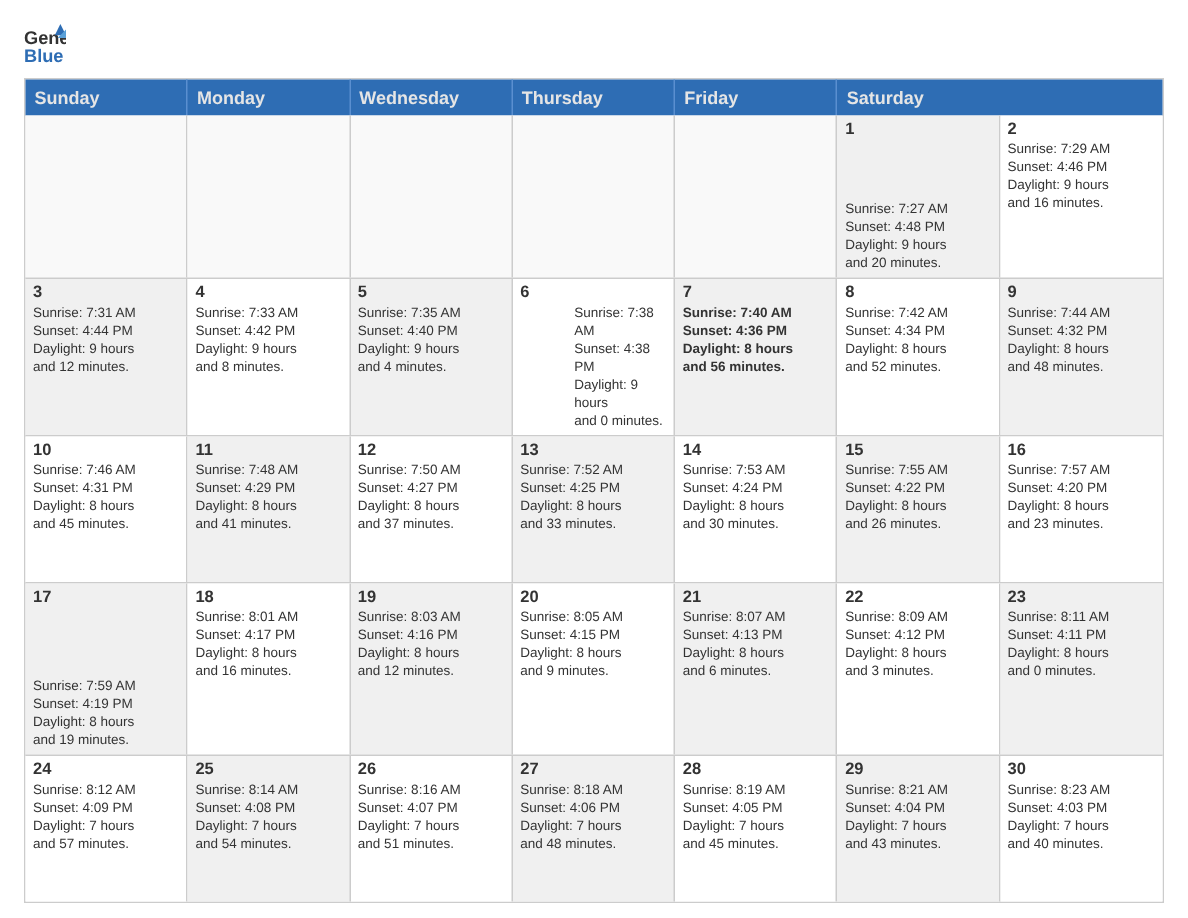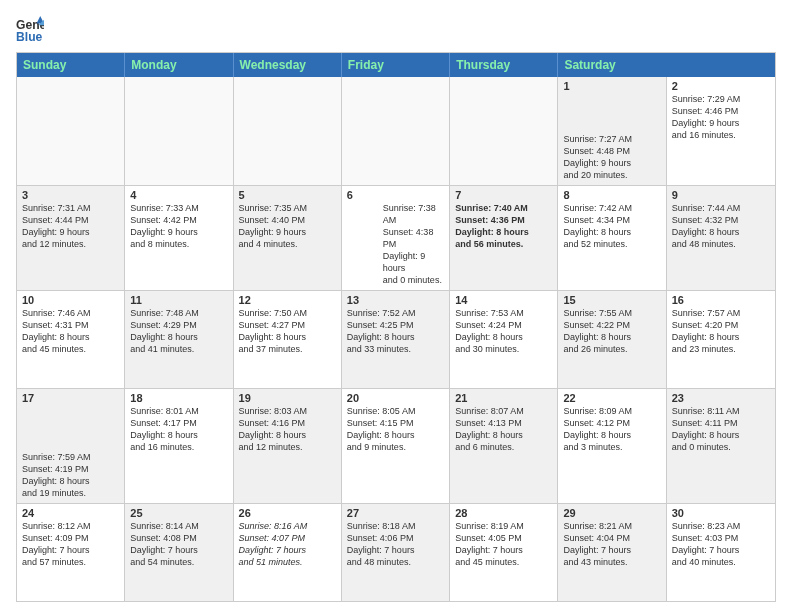--- a/index.html
+++ b/index.html
@@ -49,21 +49,21 @@
       display: flex;
       flex-direction: column;
       border: 1px solid #ccc;
     }
     .cal-header {
       display: grid;
       grid-template-columns: repeat(7, 1fr);
       background: #2e6db4;
     }
     .cal-header-cell {
-      color: #86efac;
+      color: #e5e5e5;
       font-size: 12px;
       font-weight: bold;
       padding: 5px 6px;
       text-align: left;
       border-right: 1px solid #5a8fd0;
     }
     .cal-header-cell:last-child { border-right: none; }
     .cal-body {
       flex: 1;
       display: flex;
@@ -121,22 +121,22 @@
       <div class="month-title"></div>
       <div class="location"></div>
     </div>
   </div>
 
   <div class="calendar">
     <div class="cal-header">
     <div class="cal-header-cell">Sunday</div>
         <div class="cal-header-cell">Monday</div>
         <div class="cal-header-cell">Wednesday</div>
+        <div class="cal-header-cell">Thursday</div>
         <div class="cal-header-cell">Friday</div>
-        <div class="cal-header-cell">Thursday</div>
         <div class="cal-header-cell">Saturday</div>
       </div>
     <div class="cal-body">
     <div class="cal-row">
           <div class="cal-cell empty"></div>
           <div class="cal-cell empty"></div>
           <div class="cal-cell empty"></div>
           <div class="cal-cell empty"></div>
           <div class="cal-cell empty"></div>
           <div class="cal-cell alt">
@@ -317,21 +317,21 @@
           </div>
           <div class="cal-cell alt">
             <span class="day-num">25</span>
             <div class="day-info" style="white-space: pre-line;">Sunrise: 8:14 AM
 Sunset: 4:08 PM
 Daylight: 7 hours
 and 54 minutes.</div>
           </div>
           <div class="cal-cell">
             <span class="day-num">26</span>
-            <div class="day-info" style="white-space: pre-line; font-style: italic;">Sunrise: 8:16 AM
+            <div class="day-info" style="white-space: pre-line;">Sunrise: 8:16 AM
 Sunset: 4:07 PM
 Daylight: 7 hours
 and 51 minutes.</div>
           </div>
           <div class="cal-cell alt">
             <span class="day-num">27</span>
             <div class="day-info" style="white-space: pre-line;">Sunrise: 8:18 AM
 Sunset: 4:06 PM
 Daylight: 7 hours
 and 48 minutes.</div>

